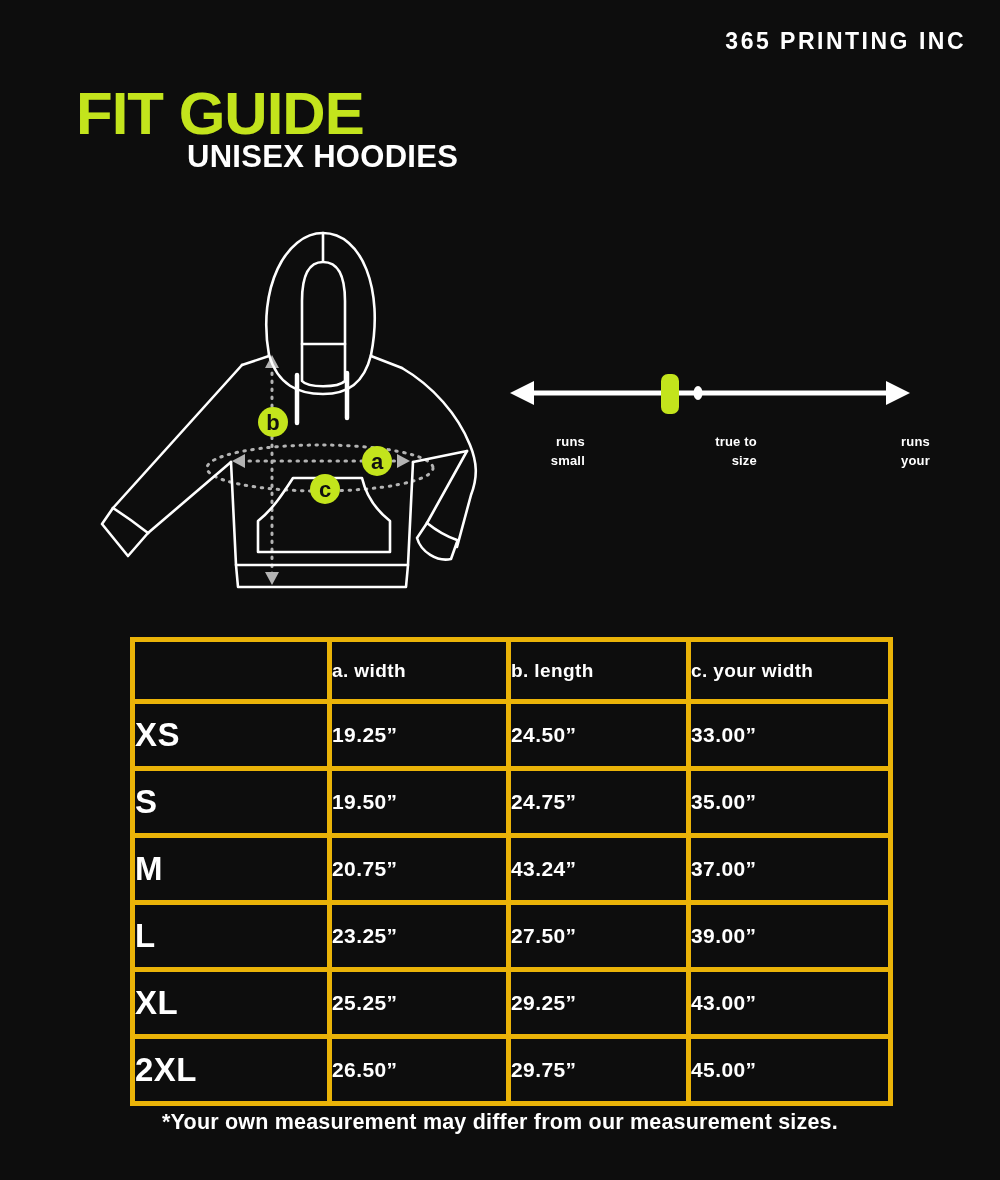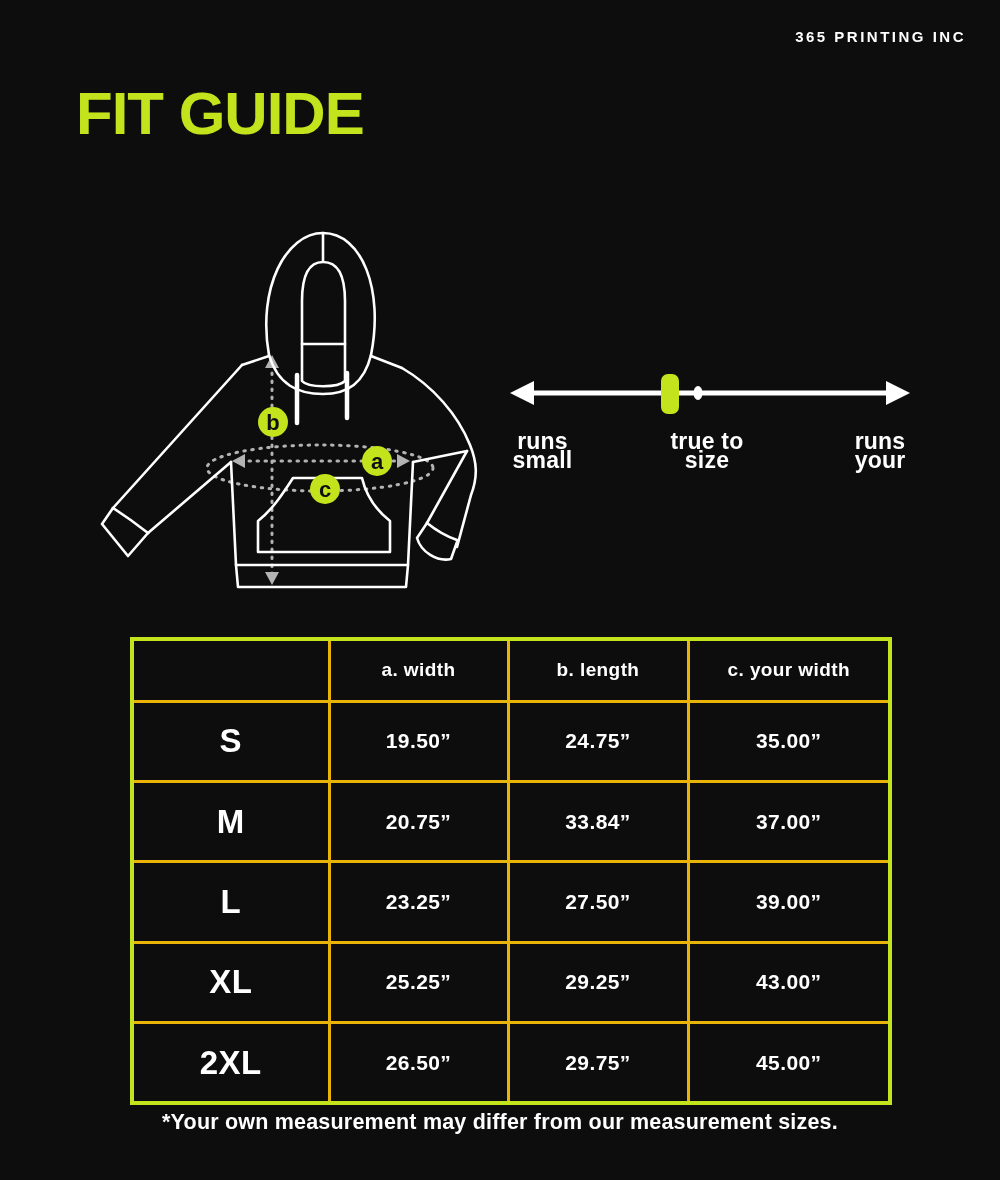--- a/index.html
+++ b/index.html
@@ -1,60 +1,61 @@
 <!DOCTYPE html>
 <html style="--accent: #c3e41c; --bg: #0d0d0d;"><head>
 <meta charset="utf-8">
 <style>
   html,body{margin:0;padding:0;background:#000;}
   .canvas{
     position:relative;width:1000px;height:1180px;overflow:hidden;
     background:var(--bg,#0d0d0d);
     font-family:"Liberation Sans",sans-serif;font-weight:700;color:#fff;
   }
-  .brand{position:absolute;top:28px;right:34px;font-size:15px;letter-spacing:2.5px;white-space:nowrap;}
+  .brand{position:absolute;top:28px;right:34px;font-size:23px;letter-spacing:2.5px;white-space:nowrap;}
   .title{position:absolute;left:60px;top:58px;margin:16px;font-size:60px;line-height:80px;letter-spacing:-1px;color:var(--accent,#c3e41c);white-space:nowrap;}
   .subtitle{position:absolute;left:187px;top:140px;font-size:31px;line-height:34px;letter-spacing:.3px;white-space:nowrap;}
 
   .hoodie{position:absolute;left:100px;top:225px;width:400px;height:385px;}
   .hoodie .art{fill:none;stroke:#fff;stroke-width:2.6;stroke-linecap:round;stroke-linejoin:round;}
   .hoodie .string{stroke-width:4.5;}
   .hoodie .dash{fill:none;stroke:#b3b3b3;stroke-width:3;stroke-dasharray:1.5 6.5;stroke-linecap:round;}
   .hoodie .dash-arrow{fill:#b3b3b3;stroke:none;}
   .hoodie .badge{fill:var(--accent,#c3e41c);stroke:none;}
   .hoodie .badge-letter{fill:#101010;font-family:"Liberation Sans",sans-serif;font-weight:700;font-size:22px;text-anchor:middle;}
 
   .scale{position:absolute;left:500px;top:360px;width:420px;height:115px;}
   .scale svg{position:absolute;left:0;top:0;}
-  .scale-label{position:absolute;top:72px;text-align:center;font-size:23px;line-height:19px;letter-spacing:.2px;}
+  .scale-label{position:absolute;top:72px;text-align:right;font-size:13px;line-height:19px;letter-spacing:.2px;}
   .lbl-small{left:0;width:85px;}
   .lbl-true{left:157px;width:100px;}
   .lbl-large{left:330px;width:100px;}
 
   .size-table{
     position:absolute;left:130px;top:637px;width:758px;height:468px;
     border-collapse:collapse;table-layout:fixed;
     border:4px solid var(--accent,#c3e41c);
   }
-  .size-table th,.size-table td{border:3px solid #eab308;text-align:center;vertical-align:middle;padding:0;}
+  .size-table th,.size-table td{border:5px solid #eab308;text-align:left;vertical-align:middle;padding:0;}
   .size-table thead tr{height:62px;}
   .size-table tbody tr{height:67px;}
   .size-table th{font-size:19px;letter-spacing:.4px;}
   .size-table td{font-size:21px;letter-spacing:.4px;}
   .size-table td.size-cell{font-size:33px;letter-spacing:.5px;}
 
   .footnote{position:absolute;left:0;top:1110px;width:1000px;text-align:center;font-size:21.5px;letter-spacing:.2px;}
 </style>
 </head>
 <body>
 
 <div class="canvas">
 
   <div class="brand">365 PRINTING INC</div>
   <h1 class="title">FIT GUIDE</h1>
+  <div class="subtitle">UNISEX HOODIES</div>
 
   <svg class="hoodie" viewBox="0 0 400 385" width="400" height="385">
 
     <g>
       <ellipse class="dash" cx="220" cy="243" rx="113" ry="23"></ellipse>
       <path class="dash" d="M141,236 L301,236"></path>
       <path class="dash" d="M172,140 L172,350"></path>
       <polygon class="dash-arrow" points="172,130 165,143 179,143"></polygon>
       <polygon class="dash-arrow" points="172,360 165,347 179,347"></polygon>
       <polygon class="dash-arrow" points="132,236 145,229 145,243"></polygon>
@@ -128,29 +129,35 @@
     <thead>
       <tr>
         <th></th>
         <th>a. width</th>
         <th>b. length</th>
         <th>c. your width</th>
       </tr>
     </thead>
     <tbody>
       <tr>
+        <td class="size-cell">XS</td>
+        <td>19.25”</td>
+        <td>24.50”</td>
+        <td>33.00”</td>
+      </tr>
+      <tr>
         <td class="size-cell">S</td>
         <td>19.50”</td>
         <td>24.75”</td>
         <td>35.00”</td>
       </tr>
       <tr>
         <td class="size-cell">M</td>
         <td>20.75”</td>
-        <td>33.84”</td>
+        <td>43.24”</td>
         <td>37.00”</td>
       </tr>
       <tr>
         <td class="size-cell">L</td>
         <td>23.25”</td>
         <td>27.50”</td>
         <td>39.00”</td>
       </tr>
       <tr>
         <td class="size-cell">XL</td>

